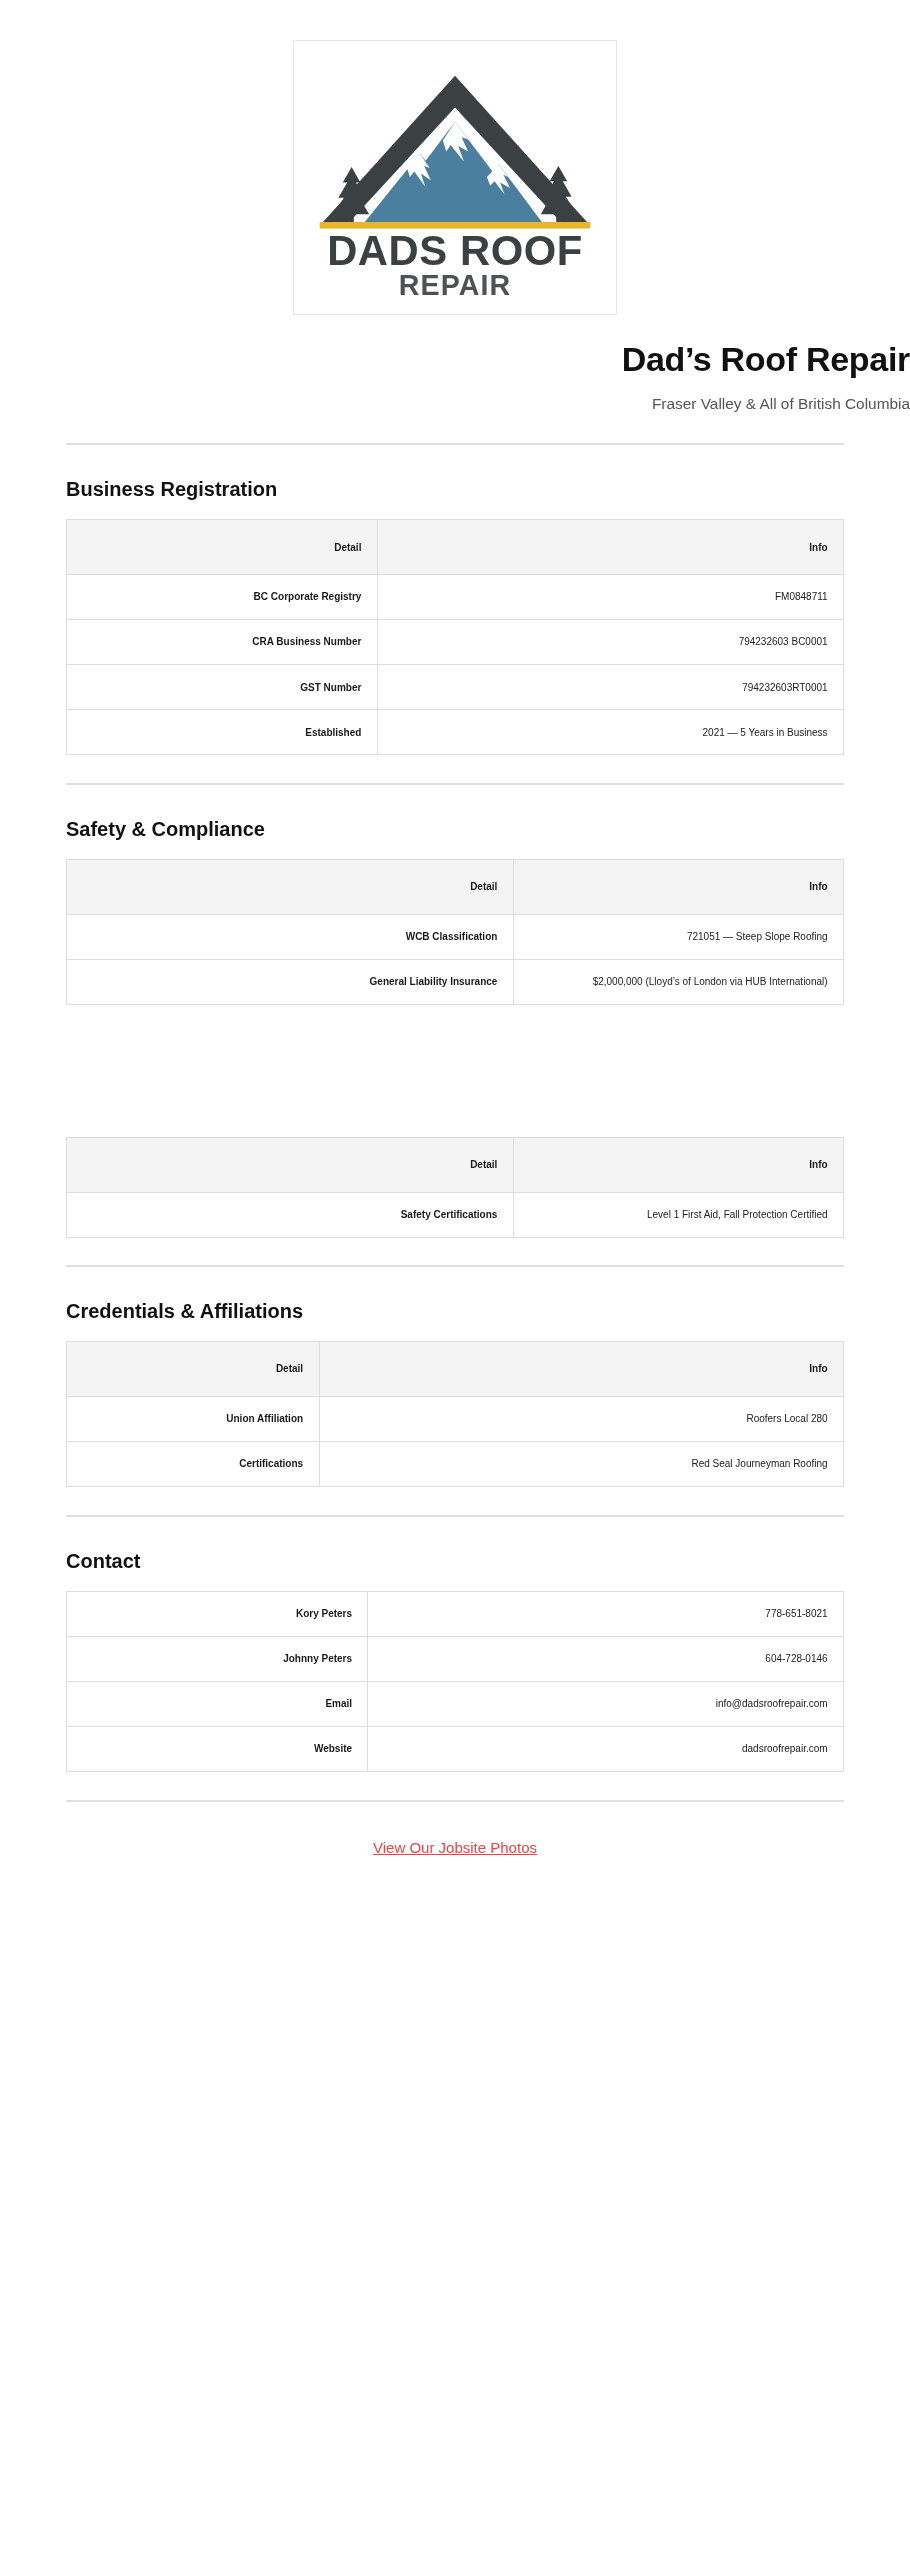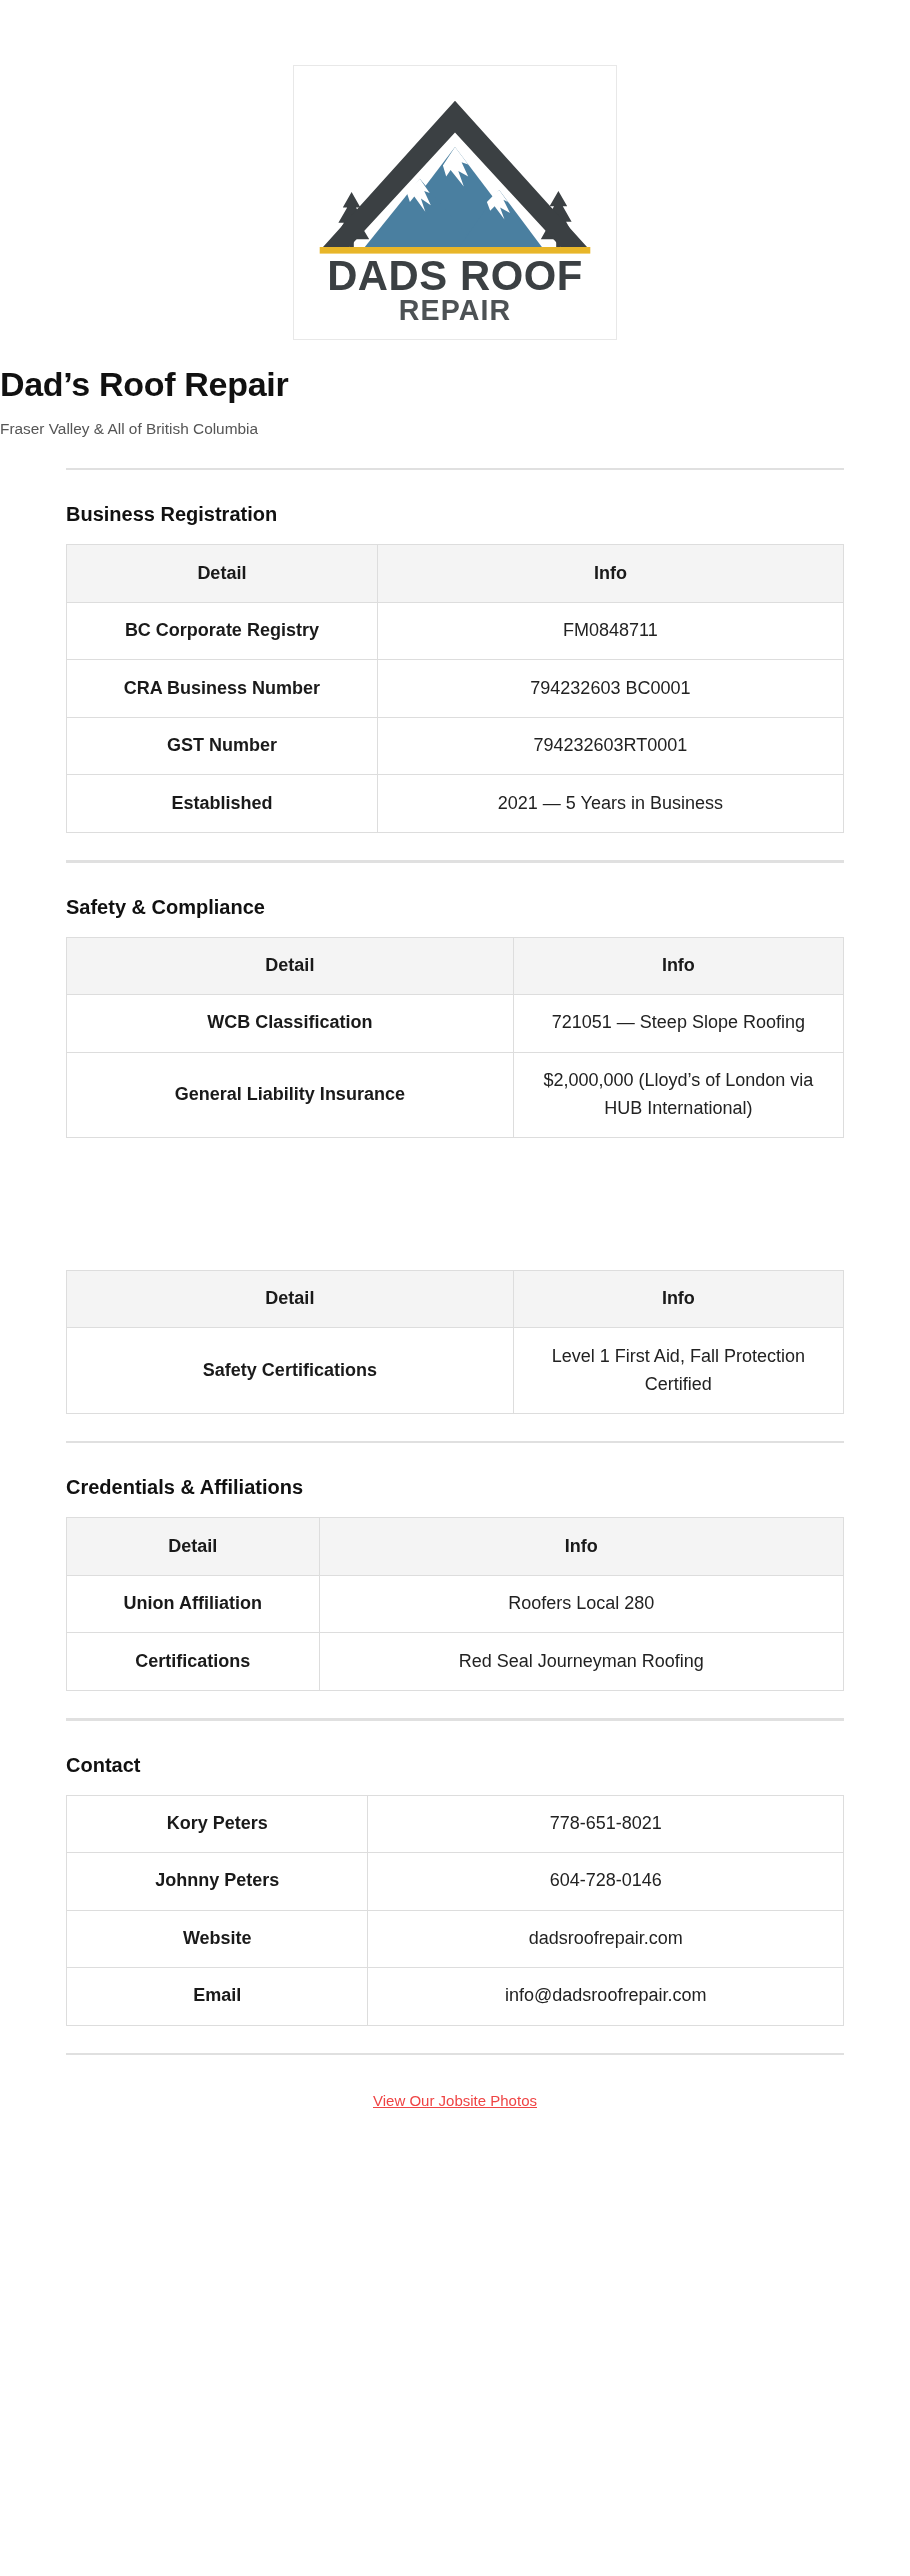--- a/index.html
+++ b/index.html
@@ -16,22 +16,22 @@
   }
   .page {
     width: 910px;
     box-sizing: border-box;
     padding: 0;
     position: relative;
   }
 
   
   .header {
-    text-align: left;
-    padding-top: 65px;
+    text-align: right;
+    padding-top: 40px;
   }
   .logo-frame {
     width: 324px;
     height: 275px;
     margin: 0 auto;
     border: 1.1px solid #e8e8e8;
     background: #ffffff;
     box-sizing: border-box;
     display: flex;
     align-items: center;
@@ -79,23 +79,23 @@
     width: 100%;
     border-collapse: collapse;
     border: 0.6px solid #cfcfcf;
     table-layout: fixed;
     background: #ffffff;
   }
   table.info-table th,
   table.info-table td {
     border: 0.6px solid #dddddd;
     padding: 14.3px 15.4px;
-    text-align: center;
+    text-align: right;
     vertical-align: middle;
-    font-size: 18px;
+    font-size: 10px;
     line-height: 1.55;
   }
   table.info-table thead th {
     background: #f4f4f4;
     font-weight: bold;
     color: #1a1a1a;
     height: 25px;
   }
   table.info-table tbody th,
   table.info-table td.key {
@@ -305,27 +305,27 @@
       <tbody>
         <tr class="row-h">
           <td class="key">Kory Peters</td>
           <td class="val">778-651-8021</td>
         </tr>
         <tr class="row-h">
           <td class="key">Johnny Peters</td>
           <td class="val">604-728-0146</td>
         </tr>
         <tr class="row-h">
+          <td class="key">Email</td>
+          <td class="val">info@dadsroofrepair.com</td>
+        </tr>
+        <tr class="row-h">
           <td class="key">Website</td>
           <td class="val">dadsroofrepair.com</td>
         </tr>
-        <tr class="row-h">
-          <td class="key">Email</td>
-          <td class="val">info@dadsroofrepair.com</td>
-        </tr>
       </tbody>
     </table>
   </div>
 
   <div class="section-rule"></div>
 
   <div class="footer">
     <a class="footer-link" href="#">View Our Jobsite Photos</a>
   </div>
 

